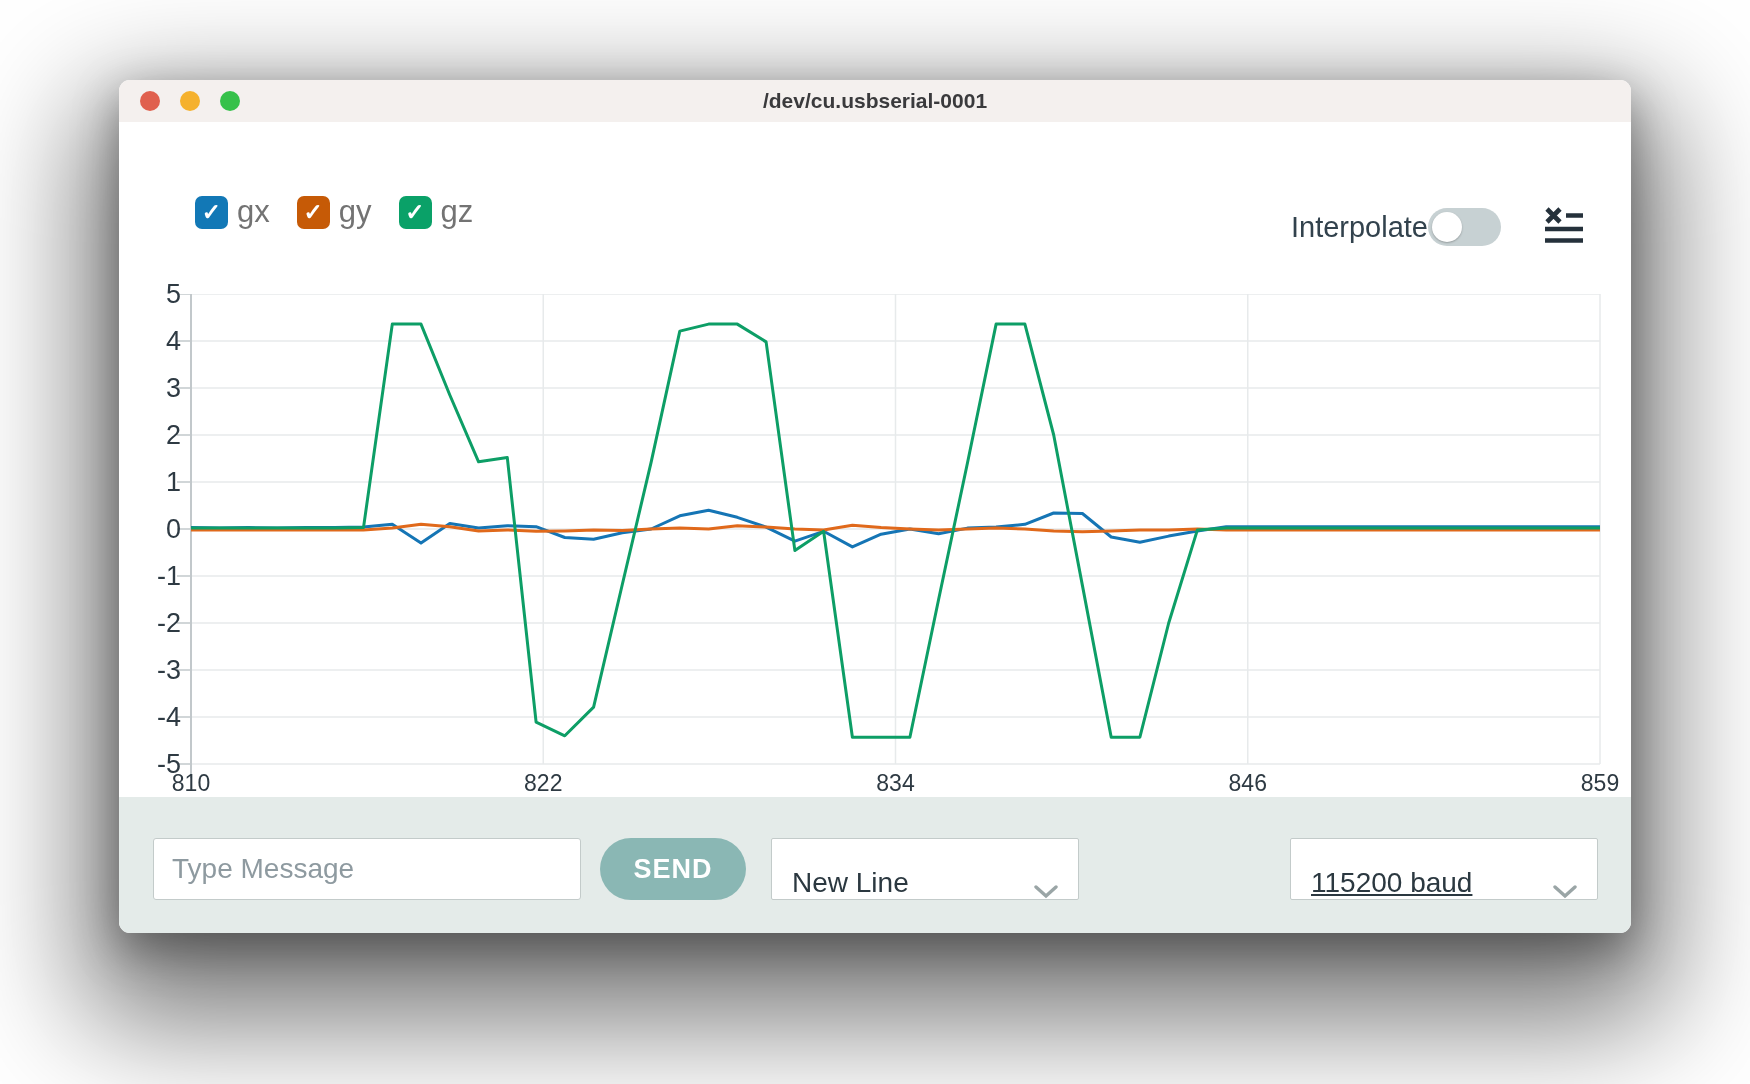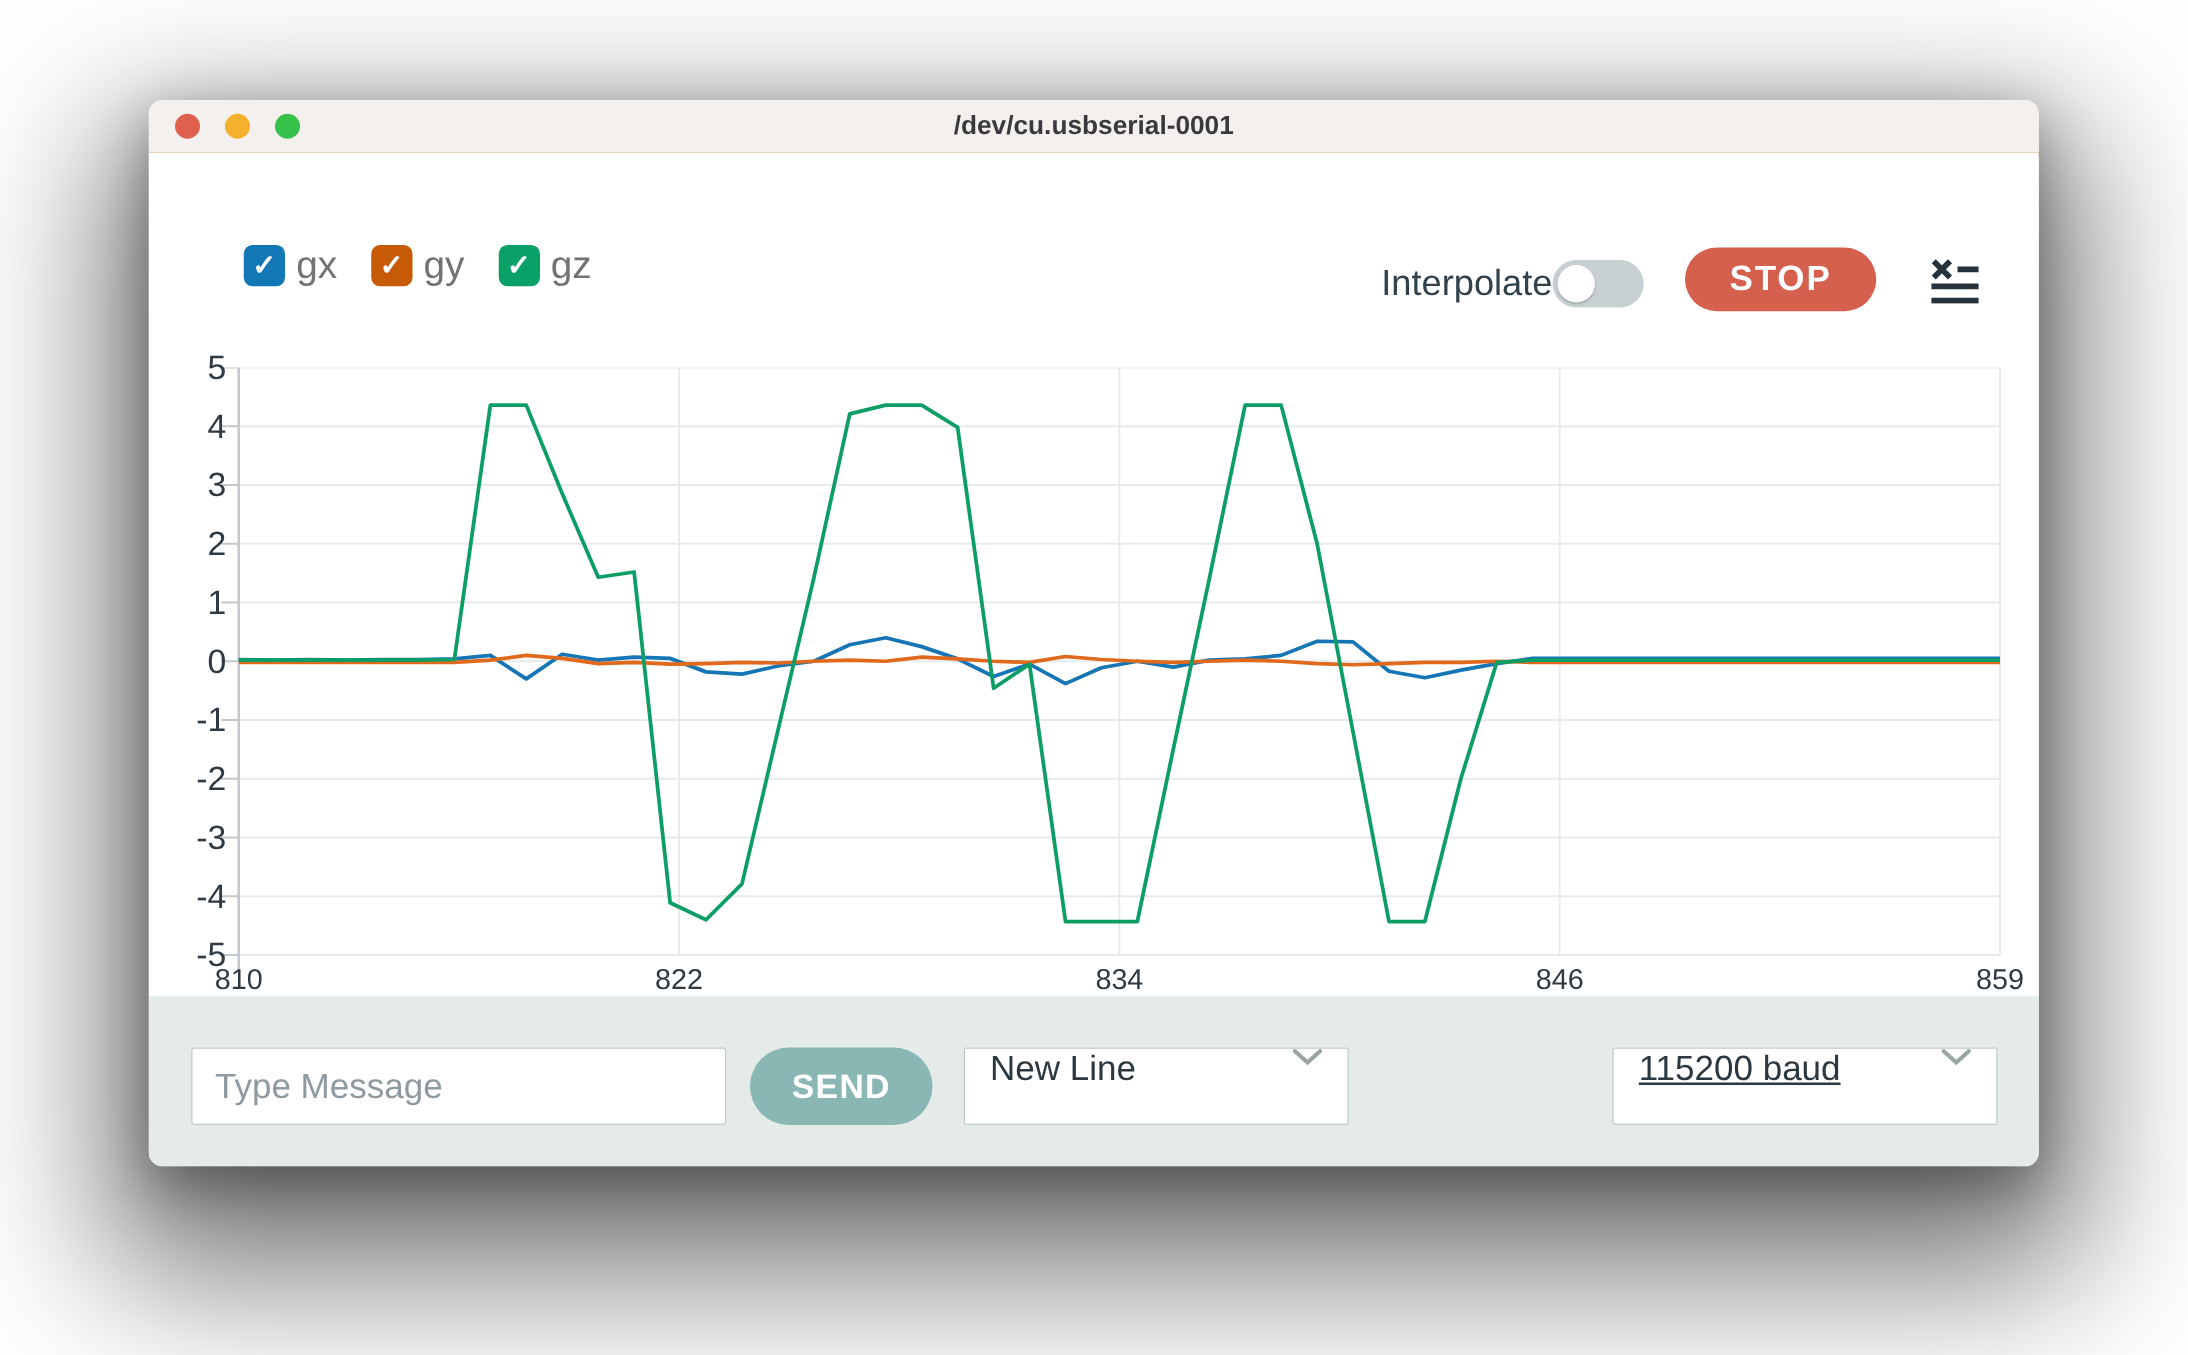--- a/index.html
+++ b/index.html
@@ -69,21 +69,21 @@
     font-size:28px;color:#2b3840;font-family:"Liberation Sans", sans-serif;outline:none;
   }
   .msg-input::placeholder{color:#8e9aa0;}
   .send-btn{
     position:absolute;left:481px;top:41px;width:146px;height:62px;border-radius:31px;border:none;
     background:#8ab7b4;color:#ffffff;font-weight:bold;font-size:27px;letter-spacing:1px;
     font-family:"Liberation Sans", sans-serif;display:flex;align-items:center;justify-content:center;
   }
   .select-box{
     position:absolute;top:41px;width:308px;height:62px;box-sizing:border-box;background:#ffffff;
-    border:1px solid #c3cbca;border-radius:2px;display:flex;align-items:flex-start;
+    border:1px solid #c3cbca;border-radius:2px;display:flex;align-items:flex-end;
     font-size:28px;color:#2b3840;padding:0 20px;
   }
   .select-newline{left:652px;}
   .select-baud{left:1171px;text-decoration:underline;}
   .select-box .chev{margin-left:auto;}
 </style>
 </head>
 <body>
 
 <div class="window">
@@ -110,21 +110,20 @@
         <div class="cbx" style="background: rgb(10, 161, 104);">✓</div>
         <span class="legend-label">gz</span>
       </div>
     </div>
 
     <div class="controls">
       <span class="interpolate-label">Interpolate</span>
       <div class="toggle">
         <div class="knob"></div>
       </div>
-      <button class="stop-btn">STOP</button>
       <svg class="clear-icon" width="38" height="36" viewBox="0 0 38 36">
         <g stroke="#25313b" stroke-width="4.6" fill="none">
           <path d="M2 2 L15 15 M15 2 L2 15"></path>
           <line x1="21" y1="8.5" x2="38" y2="8.5"></line>
           <line x1="0" y1="22" x2="38" y2="22"></line>
           <line x1="0" y1="33.5" x2="38" y2="33.5"></line>
         </g>
       </svg>
     </div>
 

